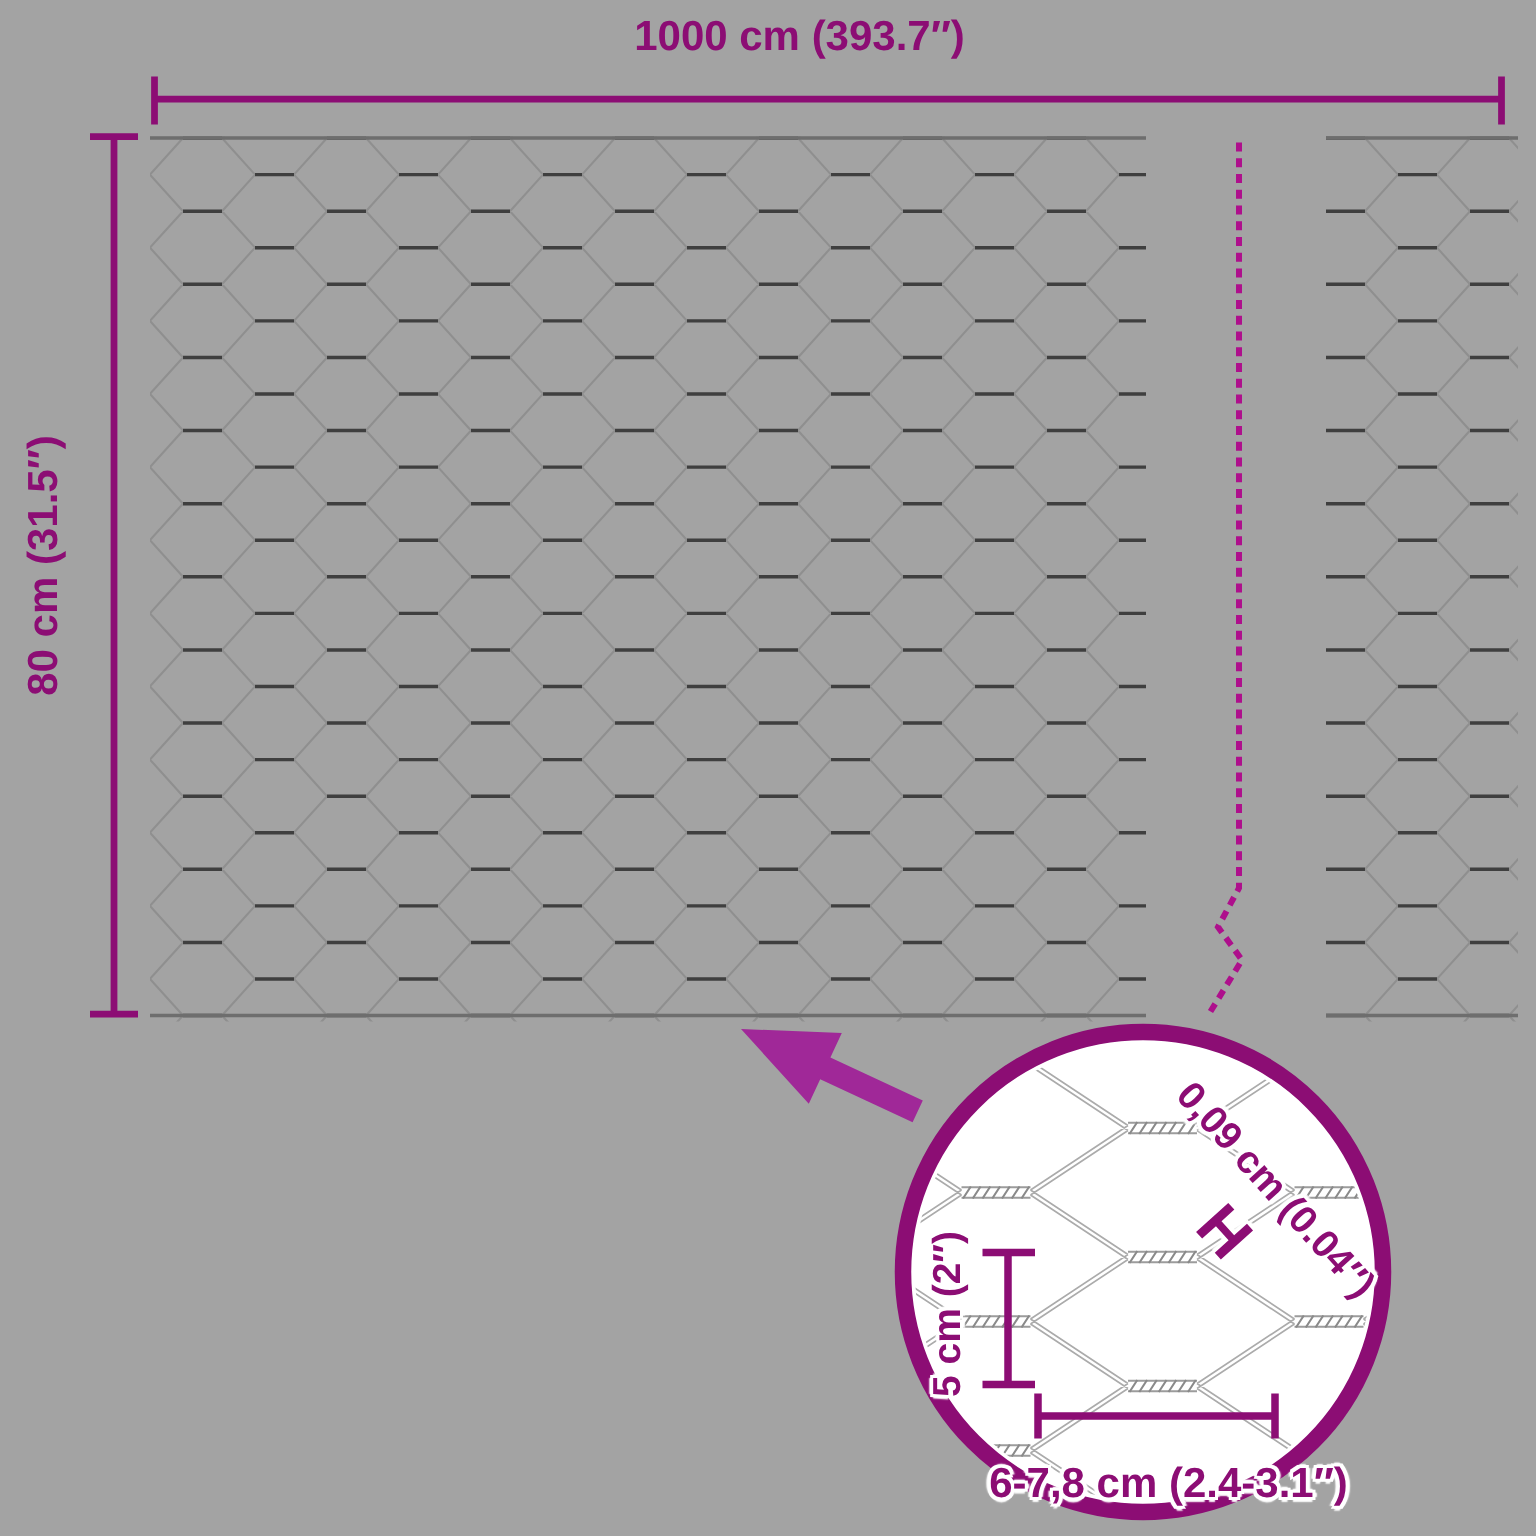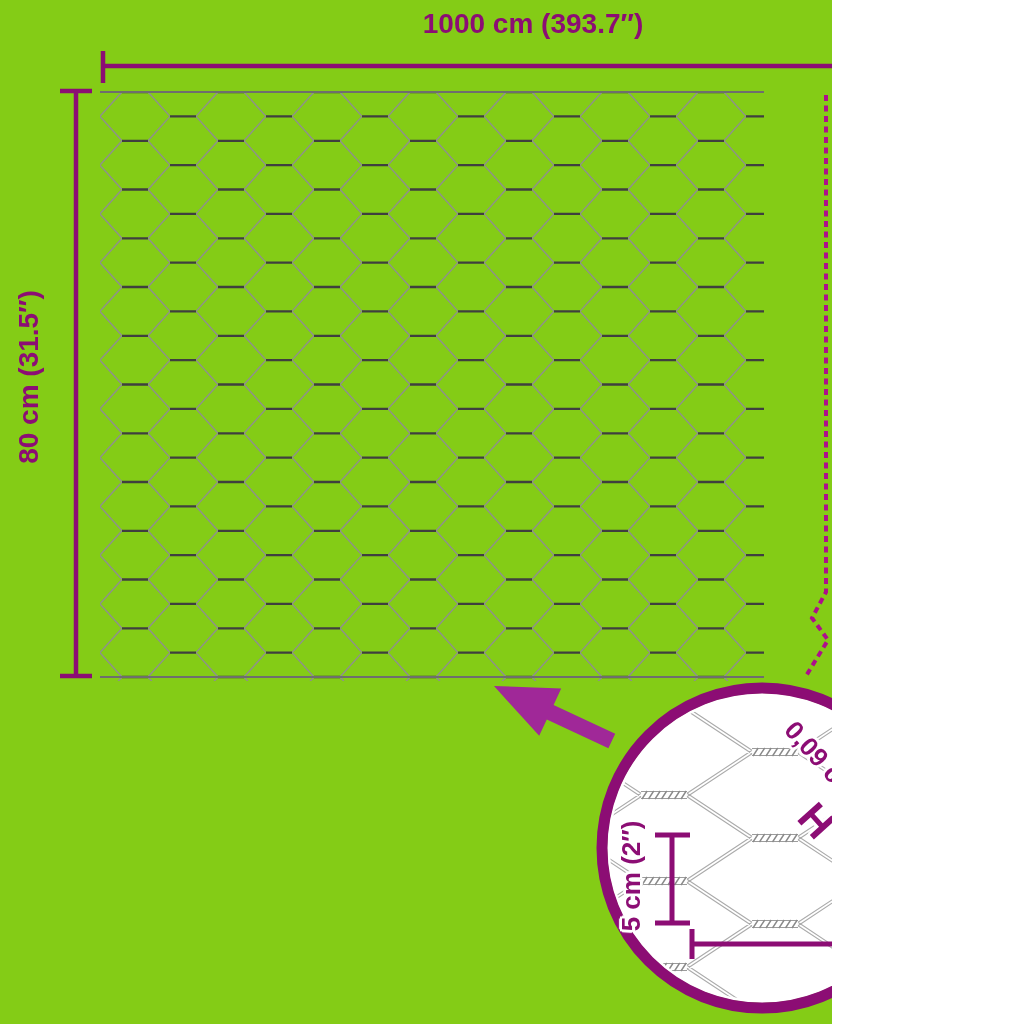--- a/index.html
+++ b/index.html
@@ -1,19 +1,19 @@
 <!DOCTYPE html>
 <html><head>
 <meta charset="utf-8">
 <style>
   html,body{margin:0;padding:0;background:#fff;}
   .stage{
     position:relative;
-    width:832px;height:1024px;
-    background:#84cc16;
+    width:1024px;height:1024px;
+    background:#a3a3a3;
     overflow:hidden;
     font-family:"Liberation Sans","DejaVu Sans",sans-serif;
   }
   .stage svg{position:absolute;left:0;top:0;}
   .lbl{
     position:absolute;
     font-weight:700;
     color:var(--purple,#8c0d74);
     white-space:nowrap;
     line-height:1;
@@ -68,13 +68,14 @@
   <div class="lbl" id="lbl-width">1000 cm (393.7″)</div>
 
   <div class="lbl" id="lbl-height">80 cm (31.5″)</div>
 
   <div class="lbl halo" id="lbl-wire">0,09 cm (0.04″)</div>
 
   <div class="lbl halo" id="lbl-hmark">H</div>
 
   <div class="lbl halo" id="lbl-meshh">5 cm (2″)</div>
 
+  <div class="lbl halo" id="lbl-meshw">6-7,8 cm (2.4-3.1″)</div>
 </div>
 
 </body></html>

